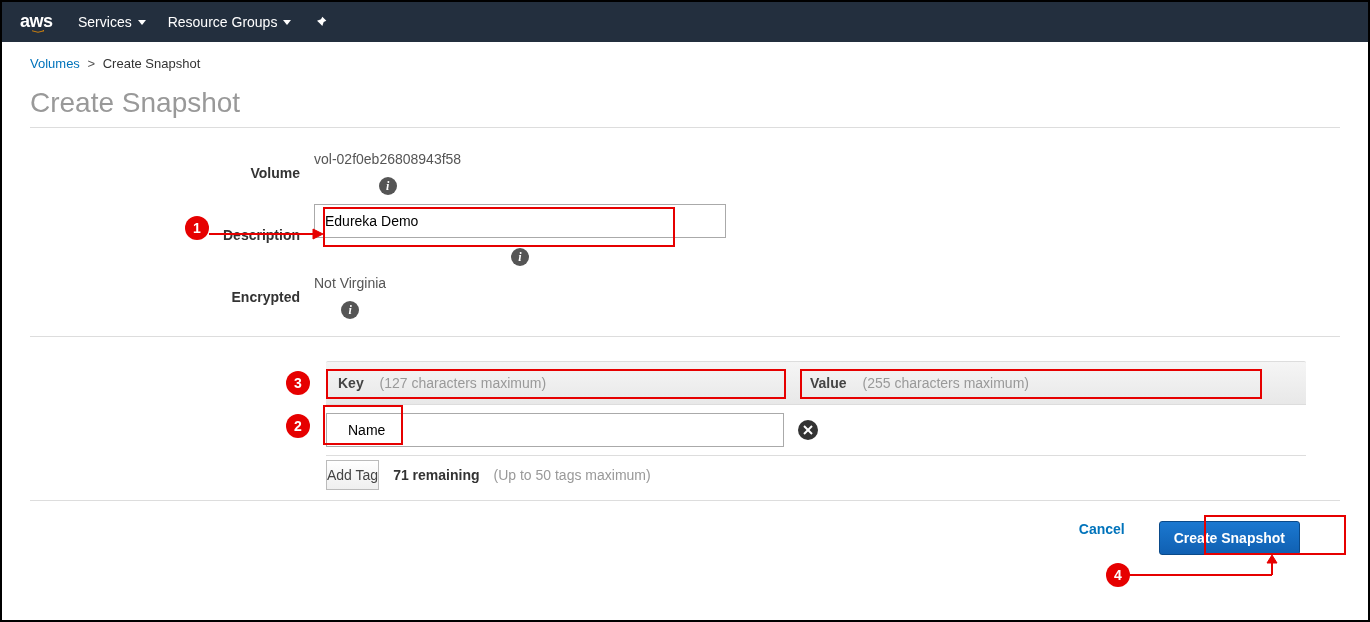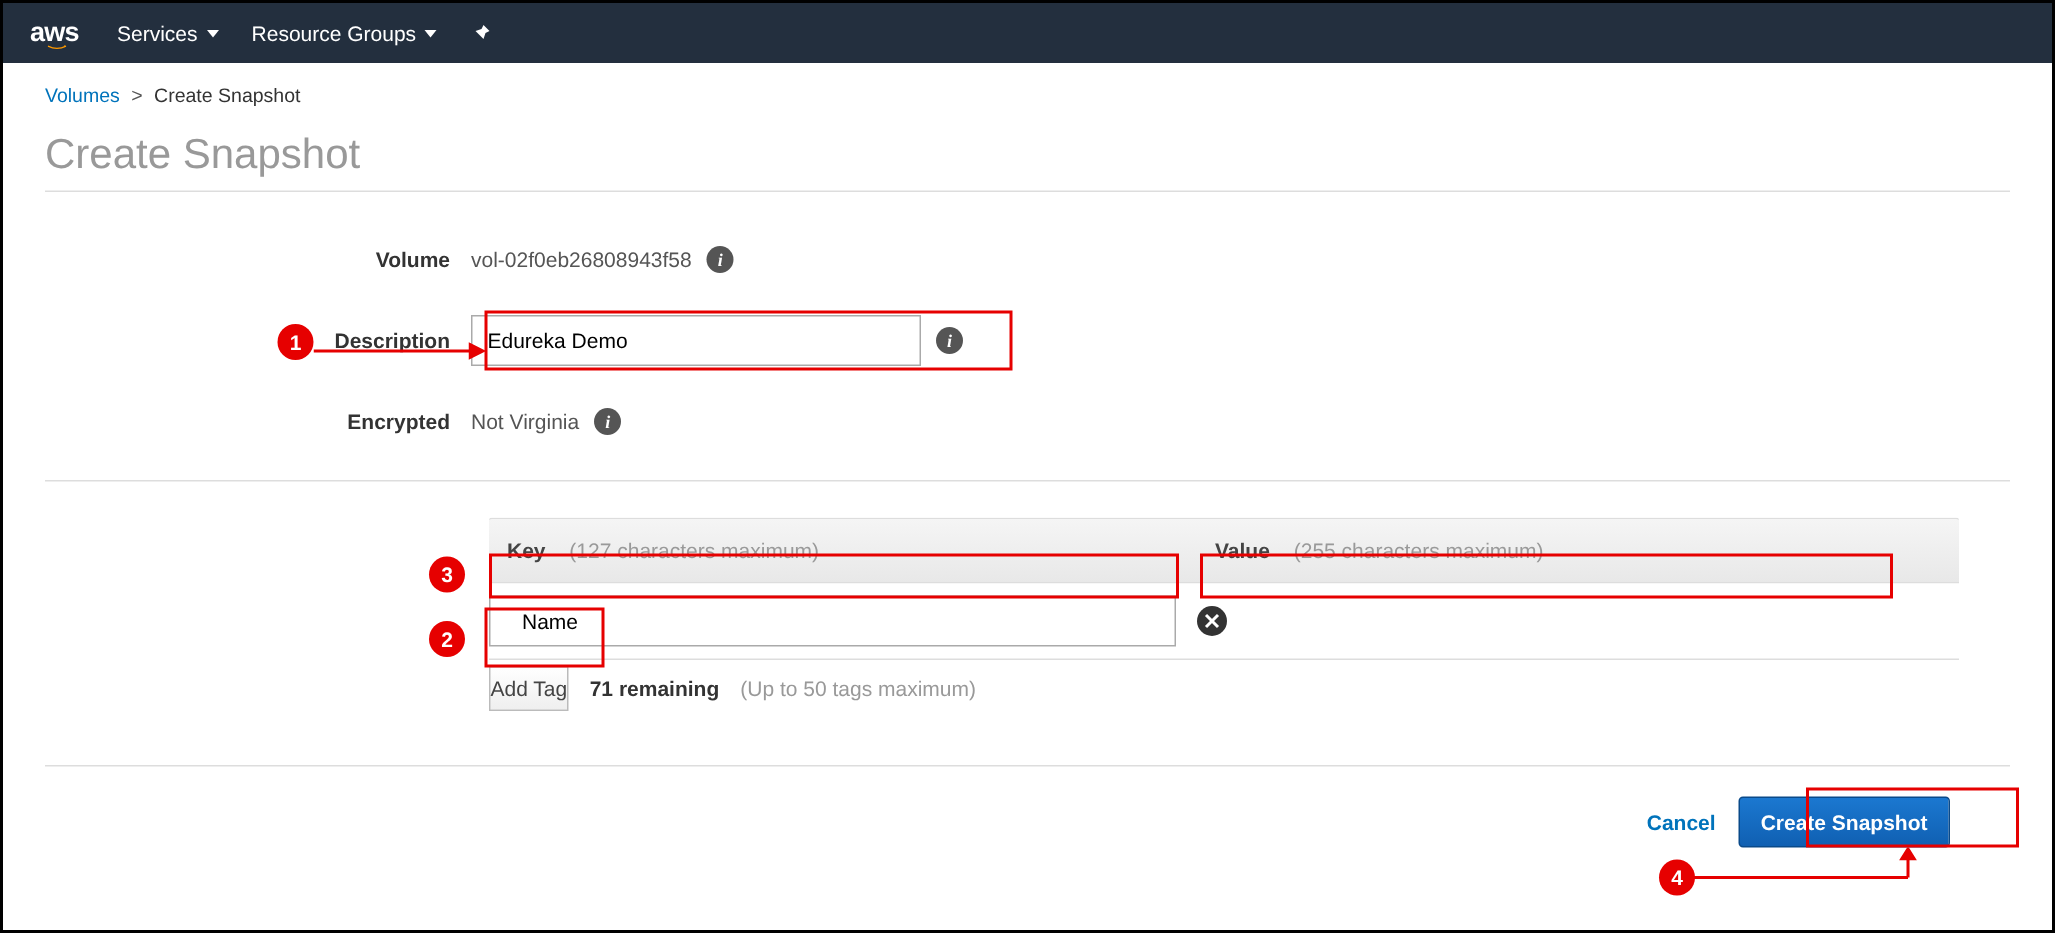--- a/index.html
+++ b/index.html
@@ -22,24 +22,24 @@
     .content { padding: 14px 28px; }
     .breadcrumb { font-size: 13px; margin-bottom: 16px; }
     .breadcrumb a { color: #0073bb; text-decoration: none; cursor: pointer; }
     .breadcrumb .sep { color: #555; margin: 0 4px; }
     .page-title { font-size: 28px; font-weight: 400; color: #999; border-bottom: 1px solid #ddd; padding-bottom: 8px; margin-bottom: 22px; }
 
     
     .form-table { width: 100%; }
     .form-row { display: flex; align-items: center; min-height: 46px; position: relative; }
     .form-label { width: 284px; text-align: right; padding-right: 14px; font-weight: 700; color: #333; font-size: 14px; }
-    .form-value { display: flex; align-items: center; gap: 10px; color: #555; }
+    .form-value { display: flex; align-items: center; gap: 10px; color: #555; flex-direction: column; }
     .info-icon { width: 18px; height: 18px; border-radius: 50%; background: #555; color: #fff; display: inline-flex; align-items: center; justify-content: center; font-style: italic; font-family: Georgia, serif; font-weight: 700; font-size: 12px; cursor: pointer; }
     .text-input { height: 34px; padding: 0 10px; border: 1px solid #aaa; font-size: 14px; outline: none; }
-    .desc-input { width: 300px; }
+    .desc-input { width: 412px; }
 
     .section-divider { border-top: 1px solid #ddd; margin: 14px 0 0 0; }
 
     
     .tags-area { margin-left: 296px; margin-top: 24px; position: relative; }
     .tags-area-inner { width: 980px; }
     .tags-header { display: flex; background: linear-gradient(#f5f5f5, #e8e8e8); height: 44px; align-items: center; border-top-left-radius: 2px; border-top-right-radius: 2px; border: 1px solid #ddd; border-left: none; border-right: none; }
     .tags-header-cell { padding: 0 12px; font-size: 14px; }
     .hdr-key { width: 472px; }
     .hdr-val { flex: 1; }
@@ -49,21 +49,21 @@
     .tag-input { flex: 1; }
     .tag-input.key { width: 458px; flex: none; padding-left: 21px; }
     .remove-btn { width: 20px; height: 20px; border-radius: 50%; background: #333; color: #fff; display: inline-flex; align-items: center; justify-content: center; cursor: pointer; font-weight: 700; font-size: 13px; }
     .add-tag-row { display: flex; align-items: center; gap: 14px; padding: 4px 0 10px 0; }
     .add-tag-btn { background: linear-gradient(#fff, #efefef); border: 1px solid #bbb; padding: 6px 0; font-weight: 400; color: #444; cursor: pointer; font-size: 14px; }
     .remaining { font-weight: 700; color: #333; font-size: 14px; }
     .max-note { color: #999; font-size: 14px; }
     .tags-bottom-border { border-bottom: 1px solid #ddd; }
 
     
-    .footer { display: flex; justify-content: flex-end; align-items: center; gap: 15px; padding: 20px 40px 0 0; border-top: 1px solid #ddd; margin-top: 26px; position: relative; }
+    .footer { display: flex; justify-content: flex-end; align-items: flex-start; gap: 34px; padding: 20px 40px 0 0; border-top: 1px solid #ddd; position: relative; }
     .cancel-link { color: #0073bb; font-weight: 700; cursor: pointer; }
     .create-btn { background: #1166bb; background: linear-gradient(#1b78d0, #1060b2); border: 1px solid #0a4a8a; color: #fff; font-weight: 700; padding: 8px 14px; font-size: 14px; cursor: pointer; border-radius: 3px; }
 
     
     .red-box { position: absolute; border: 2px solid #e60000; pointer-events: none; }
     .red-badge { position: absolute; width: 24px; height: 24px; border-radius: 50%; background: #e60000; color: #fff; display: flex; align-items: center; justify-content: center; font-weight: 700; font-size: 14px; }
     .red-arrow { position: absolute; }
     .red-arrow svg line, .red-arrow svg polyline, .red-arrow svg polygon { stroke: #e60000; fill: #e60000; }
   </style>
 </head>

